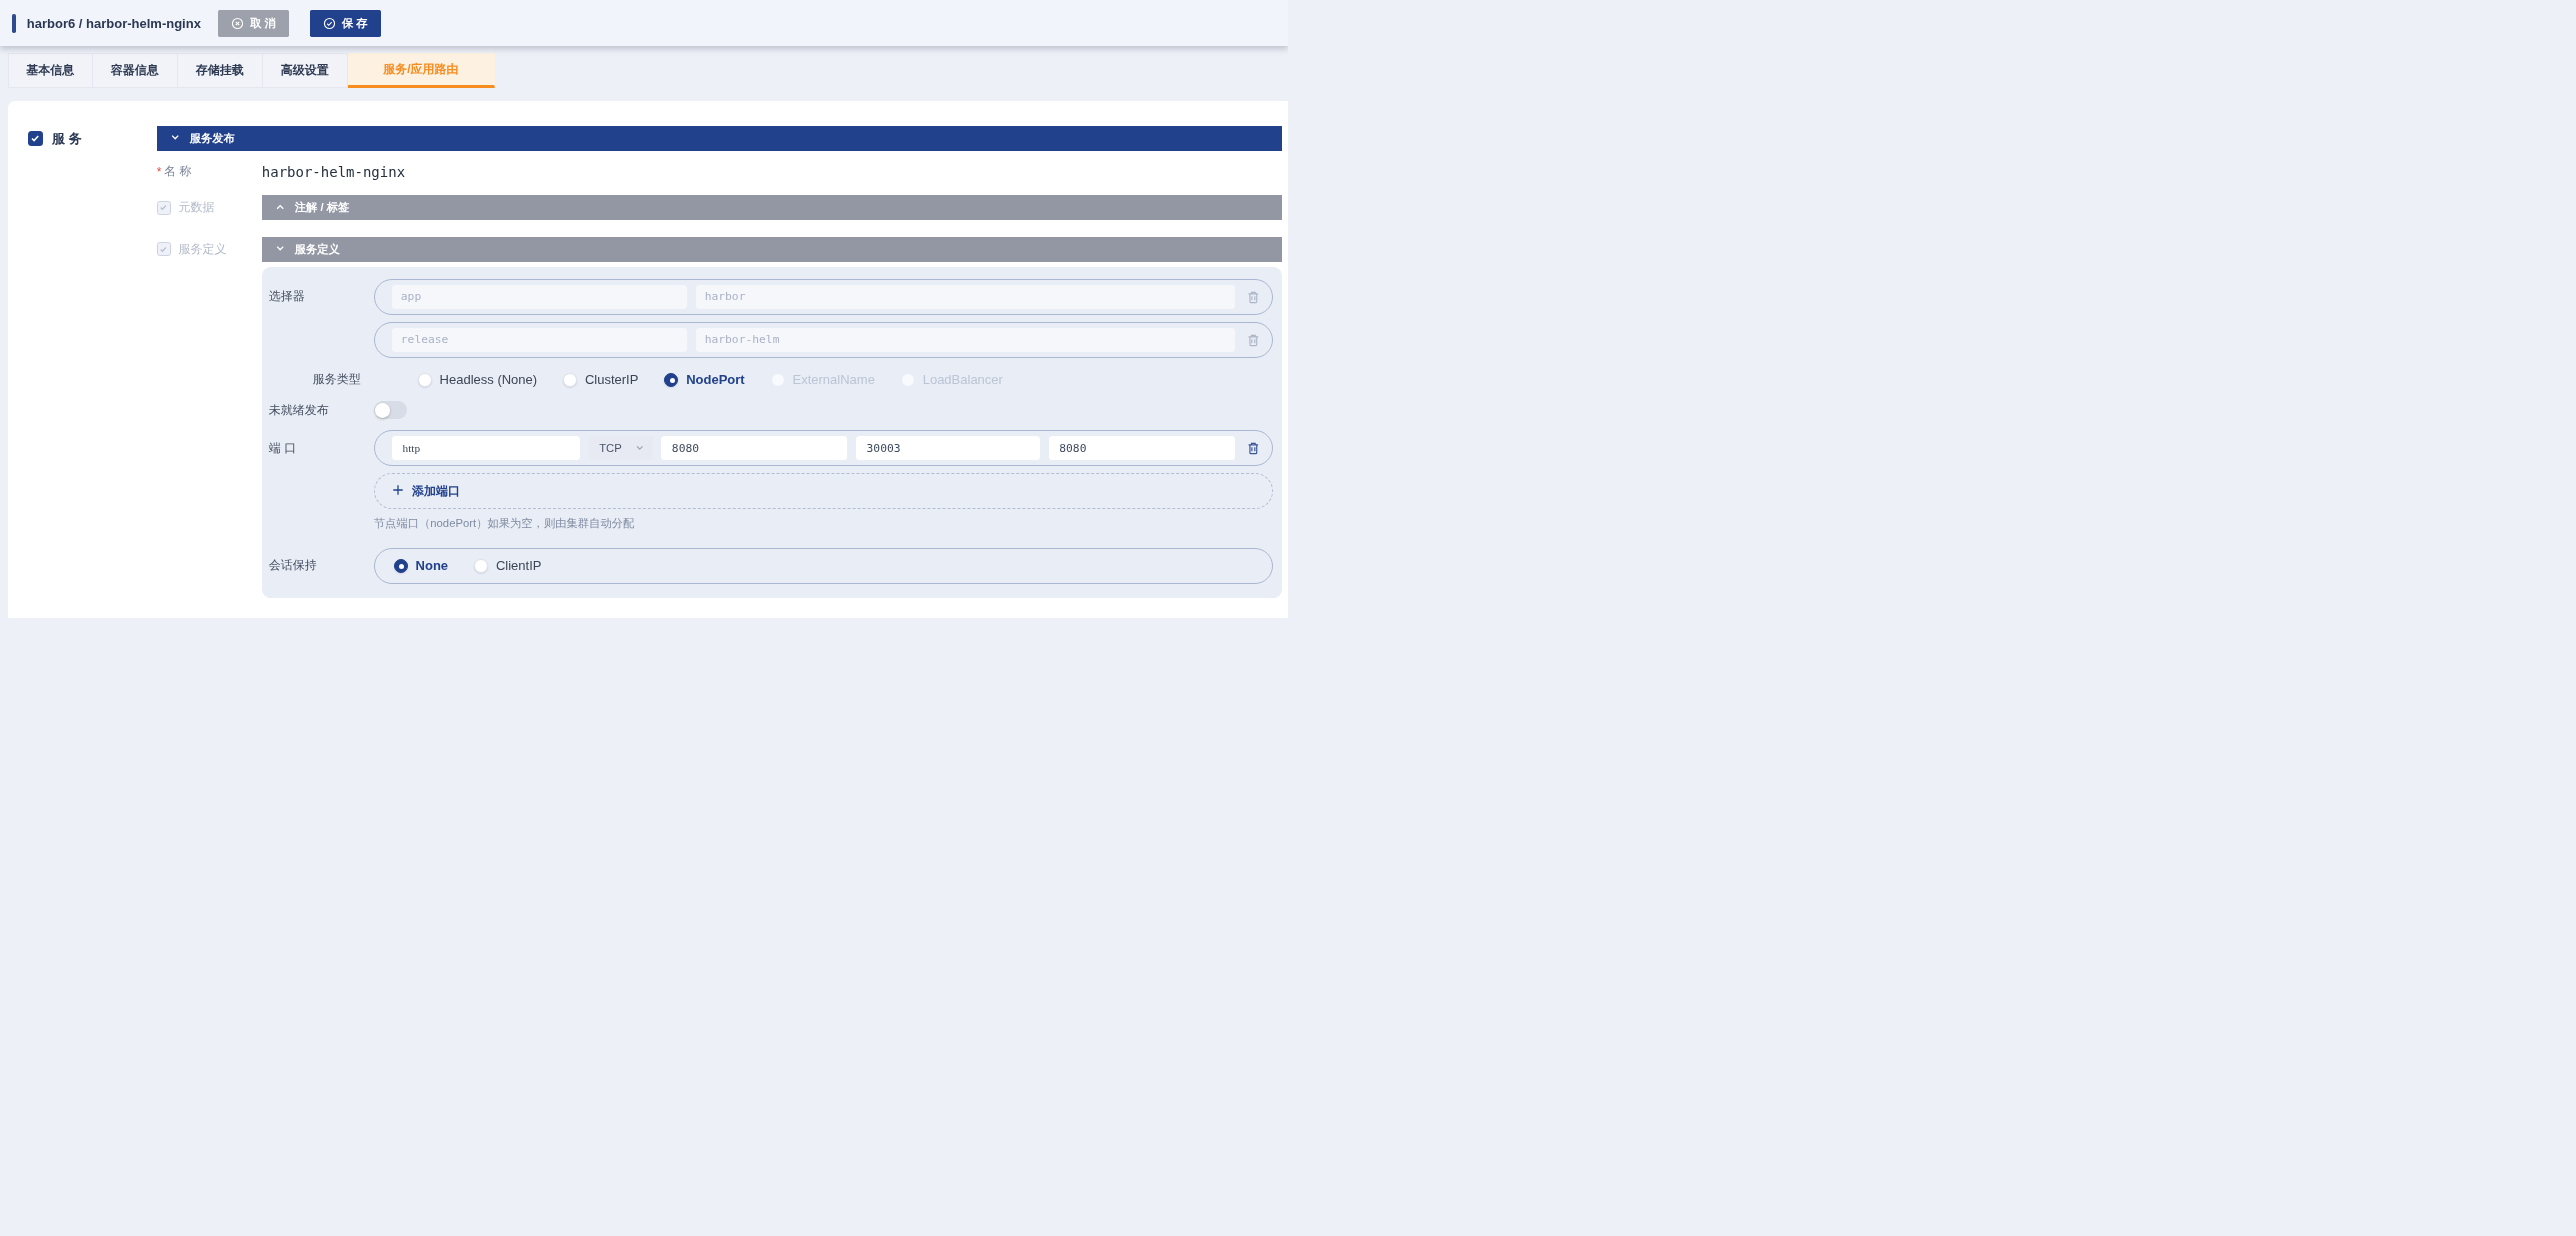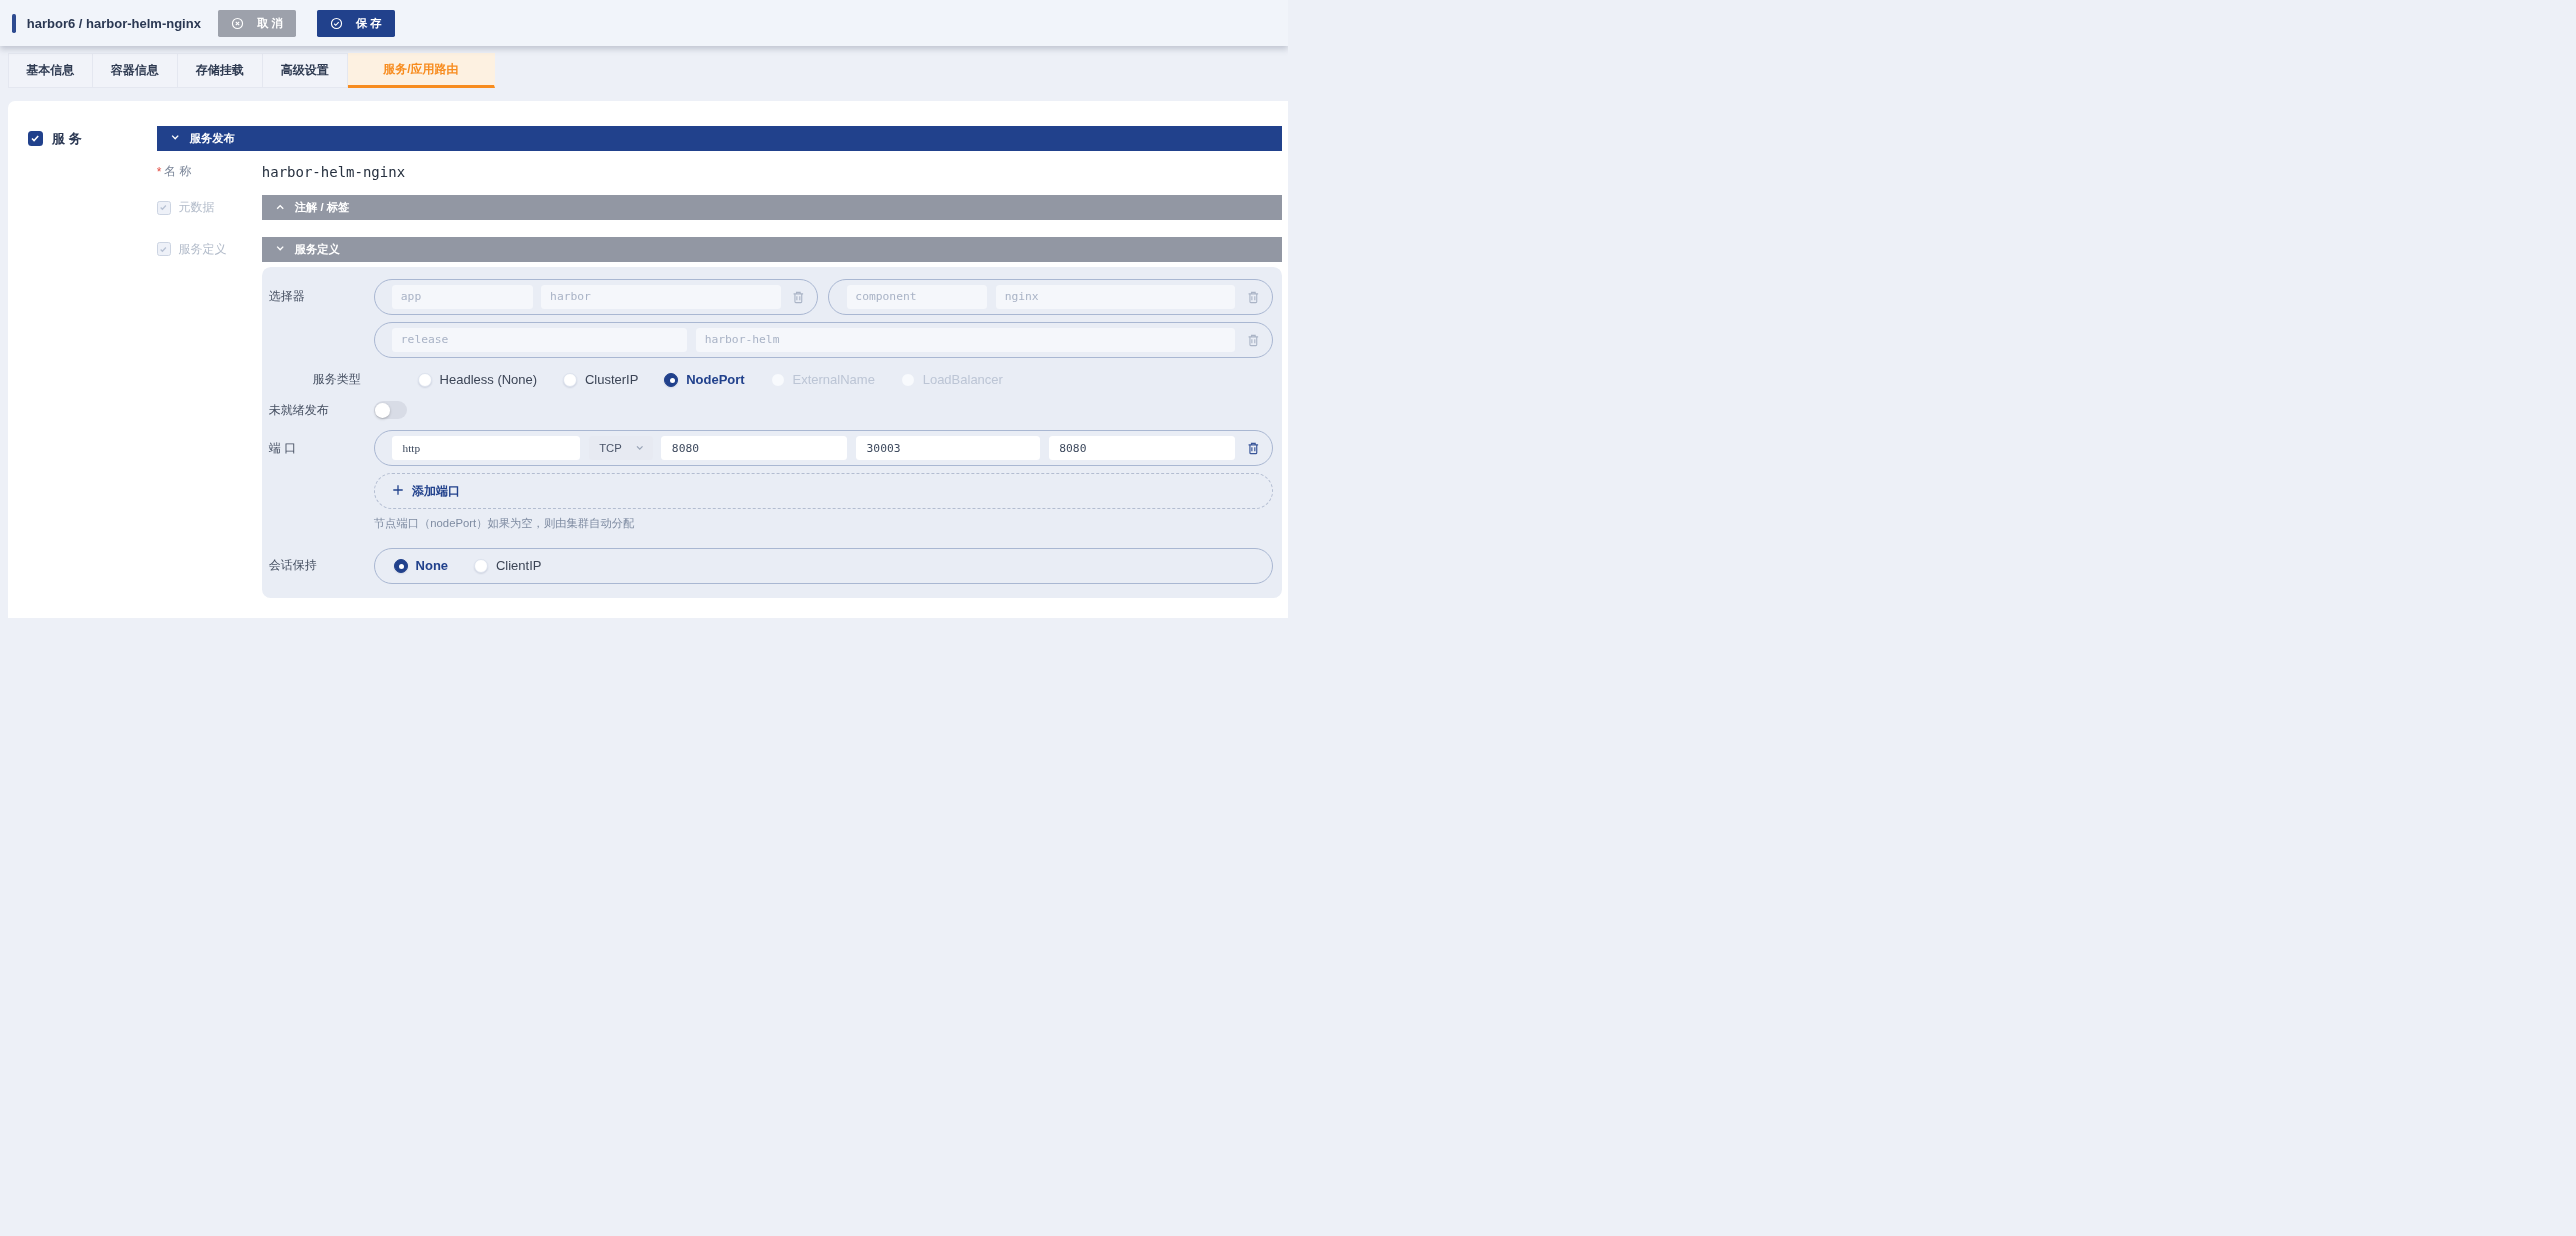--- a/index.html
+++ b/index.html
@@ -5,21 +5,21 @@
   * { margin:0; padding:0; box-sizing:border-box; }
   html,body { width:1288px; height:618px; overflow:hidden; }
   body { background:#edf0f7; font-family:"Liberation Sans","DejaVu Sans",sans-serif; }
 
   
   .header { height:46px; background:#f1f4fa; display:flex; align-items:center;
             padding-left:12px; box-shadow:0 2.6px 6px rgba(55,65,90,.25); position:relative; z-index:3; }
   .accent-bar { width:3.5px; height:19px; background:#2e4b90; border-radius:1.7px; }
   .page-title { margin-left:11.3px; font-size:13px; font-weight:bold; color:#2b3853; }
   .btn { height:27px; border:none; border-radius:1.7px; color:#fff; font-size:11.3px; font-weight:bold;
-         display:inline-flex; align-items:center; gap:13px; padding:0 13px; cursor:pointer; font-family:inherit; }
+         display:inline-flex; align-items:center; gap:6px; padding:0 13px; cursor:pointer; font-family:inherit; }
   .btn svg { display:block; }
   .btn-cancel { margin-left:17.3px; background:#9da1ab; }
   .btn-save { margin-left:21px; background:#21418c; }
 
   
   .tabstrip { display:flex; margin:7px 0 0 7.8px; height:35px; position:relative; z-index:2; }
   .tab { width:85px; background:#f1f3f9; border:0.9px solid #e4e7f0; border-left:none;
          display:flex; align-items:center; justify-content:center;
          font-size:12px; font-weight:bold; color:#2f3b52; cursor:pointer; }
   .tab:first-child { border-left:0.9px solid #e4e7f0; }
@@ -238,29 +238,20 @@
             <div class="pill-pair">
               <div class="pill">
                 <input class="kv-input kv-key" value="app" style="">
                 <input class="kv-input kv-val" value="harbor" style="">
                 <button class="icon-btn">
                   <svg width="14.7" height="14.7" viewBox="0 0 16 16">
                       <path d="M2.8 4.2h10.4M6 4.2V2.6h4v1.6M4.3 4.2v8.6a1 1 0 0 0 1 1h5.4a1 1 0 0 0 1-1V4.2M6.4 6.8v4.4M9.6 6.8v4.4" fill="none" stroke="currentColor" stroke-width="1.2"></path>
                     </svg>
                 </button>
               </div>
-              <div class="pill">
-                <input class="kv-input kv-key" value="component" style="">
-                <input class="kv-input kv-val" value="nginx" style="">
-                <button class="icon-btn">
-                  <svg width="14.7" height="14.7" viewBox="0 0 16 16">
-                      <path d="M2.8 4.2h10.4M6 4.2V2.6h4v1.6M4.3 4.2v8.6a1 1 0 0 0 1 1h5.4a1 1 0 0 0 1-1V4.2M6.4 6.8v4.4M9.6 6.8v4.4" fill="none" stroke="currentColor" stroke-width="1.2"></path>
-                    </svg>
-                </button>
-              </div>
             </div>
             <div class="pill-pair">
               <div class="pill">
                 <input class="kv-input kv-key" value="release" style="">
                 <input class="kv-input kv-val" value="harbor-helm" style="">
                 <button class="icon-btn">
                   <svg width="14.7" height="14.7" viewBox="0 0 16 16">
                       <path d="M2.8 4.2h10.4M6 4.2V2.6h4v1.6M4.3 4.2v8.6a1 1 0 0 0 1 1h5.4a1 1 0 0 0 1-1V4.2M6.4 6.8v4.4M9.6 6.8v4.4" fill="none" stroke="currentColor" stroke-width="1.2"></path>
                     </svg>
                 </button>

